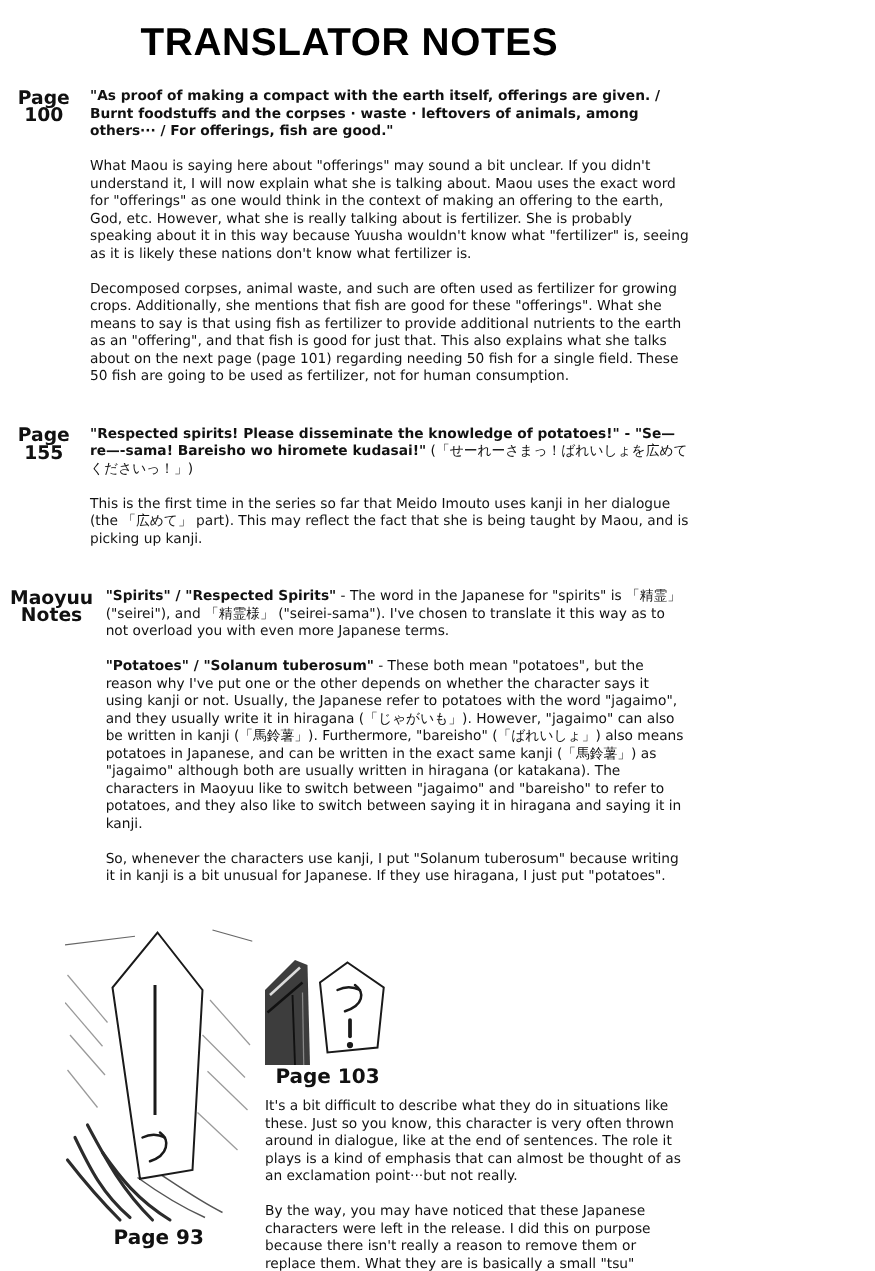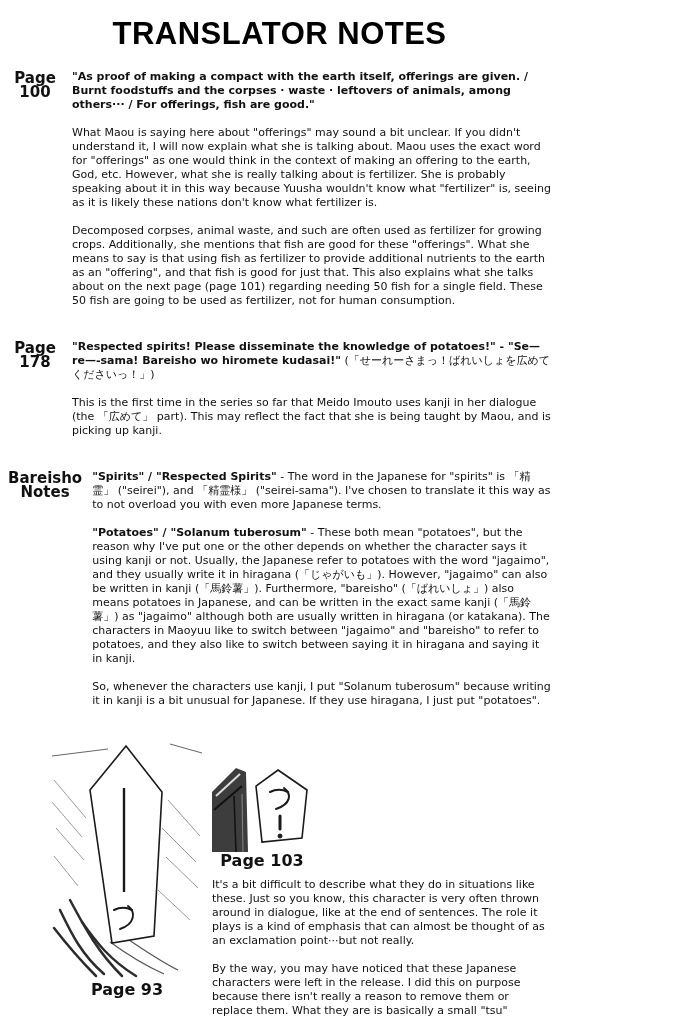--- a/index.html
+++ b/index.html
@@ -64,31 +64,31 @@
     <div class="content">
       <p class="hdr">"As proof of making a compact with the earth itself, offerings are given. / Burnt foodstuffs and the corpses · waste · leftovers of animals, among others··· / For offerings, fish are good."</p>
       <p>What Maou is saying here about "offerings" may sound a bit unclear. If you didn't understand it, I will now explain what she is talking about. Maou uses the exact word for "offerings" as one would think in the context of making an offering to the earth, God, etc. However, what she is really talking about is fertilizer. She is probably speaking about it in this way because Yuusha wouldn't know what "fertilizer" is, seeing as it is likely these nations don't know what fertilizer is.</p>
       <p>Decomposed corpses, animal waste, and such are often used as fertilizer for growing crops. Additionally, she mentions that fish are good for these "offerings". What she means to say is that using fish as fertilizer to provide additional nutrients to the earth as an "offering", and that fish is good for just that. This also explains what she talks about on the next page (page 101) regarding needing 50 fish for a single field. These 50 fish are going to be used as fertilizer, not for human consumption.</p>
     </div>
   </section>
 
   <section class="note-section">
     <div class="label">
       <div>Page</div>
-      <div>178</div>
+      <div>155</div>
     </div>
     <div class="content">
       <p class="hdr"><span class="bold">"Respected spirits!   Please disseminate the knowledge of potatoes!" - "Se—re—-sama! Bareisho wo hiromete kudasai!"</span><span class="normal"> (「せーれーさまっ！ばれいしょを広めてくださいっ！」)</span></p>
       <p>This is the first time in the series so far that Meido Imouto uses kanji in her dialogue (the 「広めて」 part). This may reflect the fact that she is being taught by Maou, and is picking up kanji.</p>
     </div>
   </section>
 
   <section class="note-section">
     <div class="label">
-      <div>Bareisho</div>
+      <div>Maoyuu</div>
       <div>Notes</div>
     </div>
     <div class="content">
       <p><span class="bold">"Spirits" / "Respected Spirits"</span><span> - The word in the Japanese for "spirits" is 「精霊」 ("seirei"), and 「精霊様」 ("seirei-sama"). I've chosen to translate it this way as to not overload you with even more Japanese terms.</span></p>
       <p><span class="bold">"Potatoes" / "Solanum tuberosum"</span><span> - These both mean "potatoes", but the reason why I've put one or the other depends on whether the character says it using kanji or not. Usually, the Japanese refer to potatoes with the word "jagaimo", and they usually write it in hiragana (「じゃがいも」). However, "jagaimo" can also be written in kanji (「馬鈴薯」). Furthermore, "bareisho" (「ばれいしょ」) also means potatoes in Japanese, and can be written in the exact same kanji (「馬鈴薯」) as "jagaimo" although both are usually written in hiragana (or katakana). The characters in Maoyuu like to switch between "jagaimo" and "bareisho" to refer to potatoes, and they also like to switch between saying it in hiragana and saying it in kanji.</span></p>
       <p>So, whenever the characters use kanji, I put "Solanum tuberosum" because writing it in kanji is a bit unusual for Japanese. If they use hiragana, I just put "potatoes".</p>
     </div>
   </section>
 
   <div class="figures">

